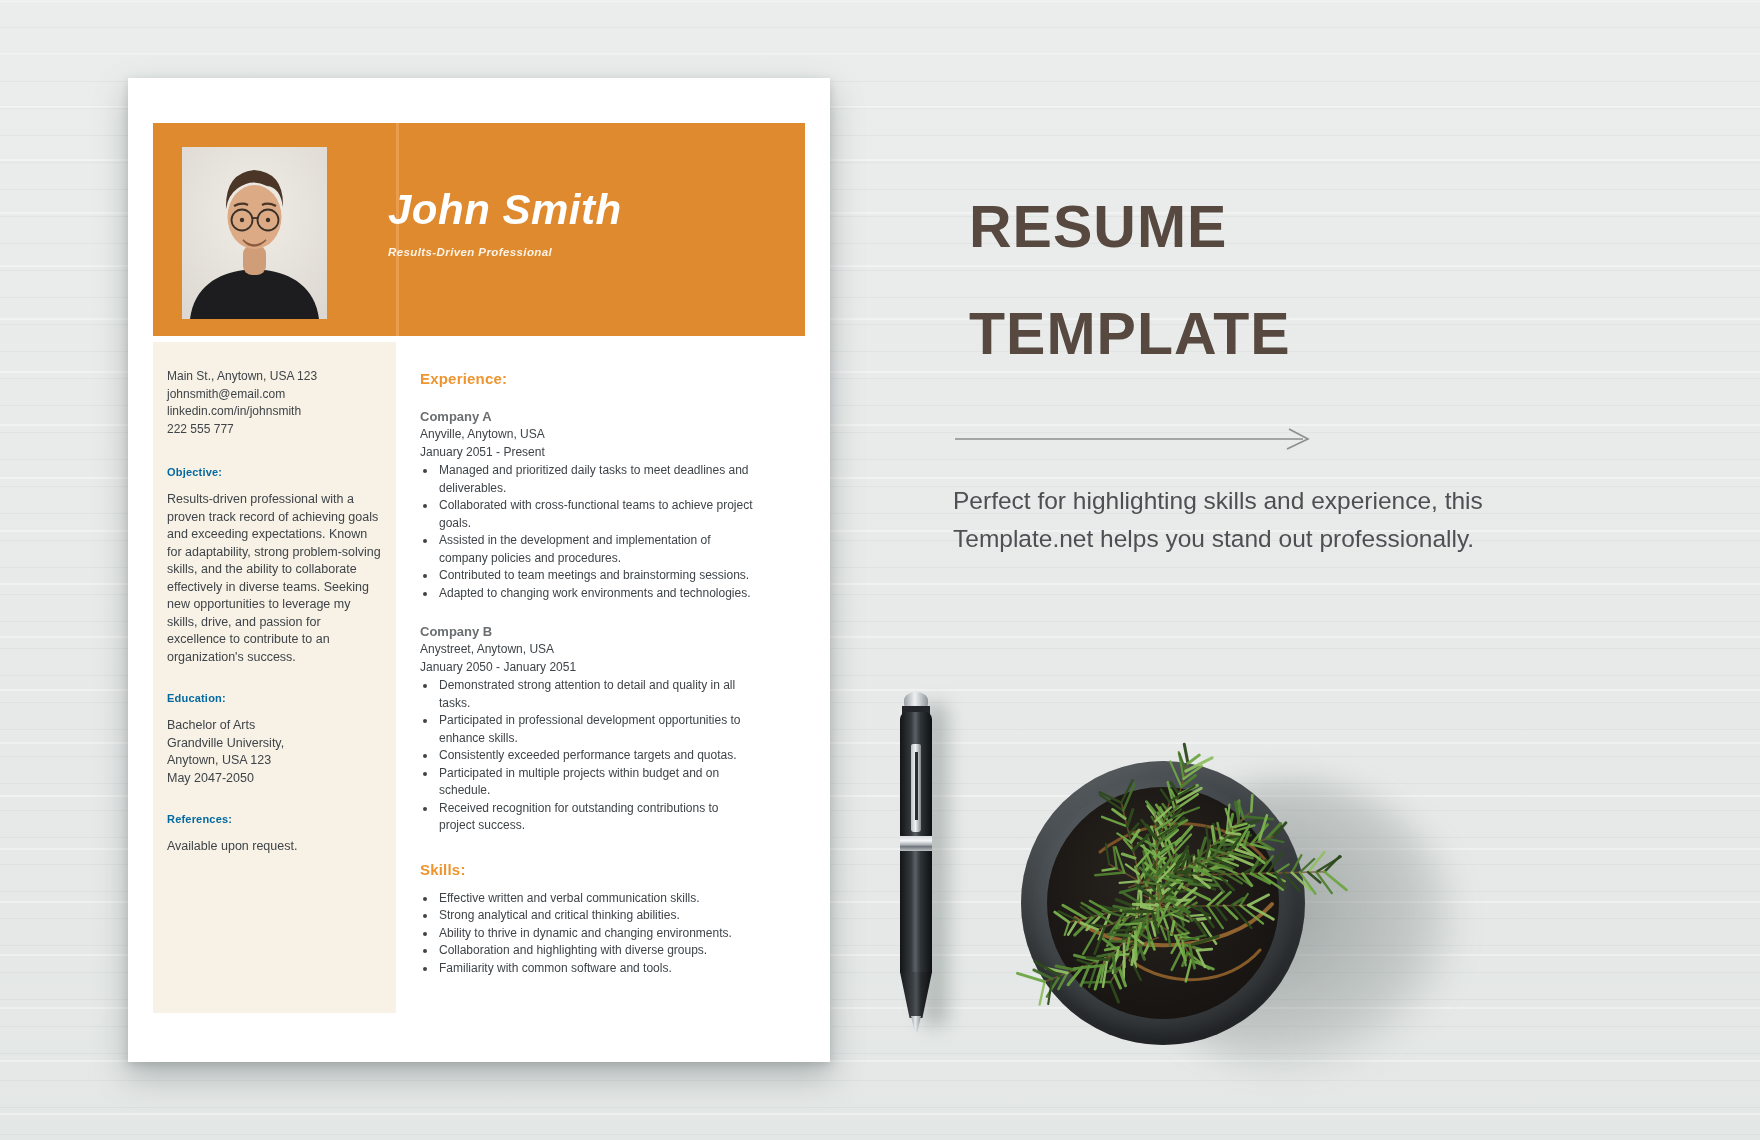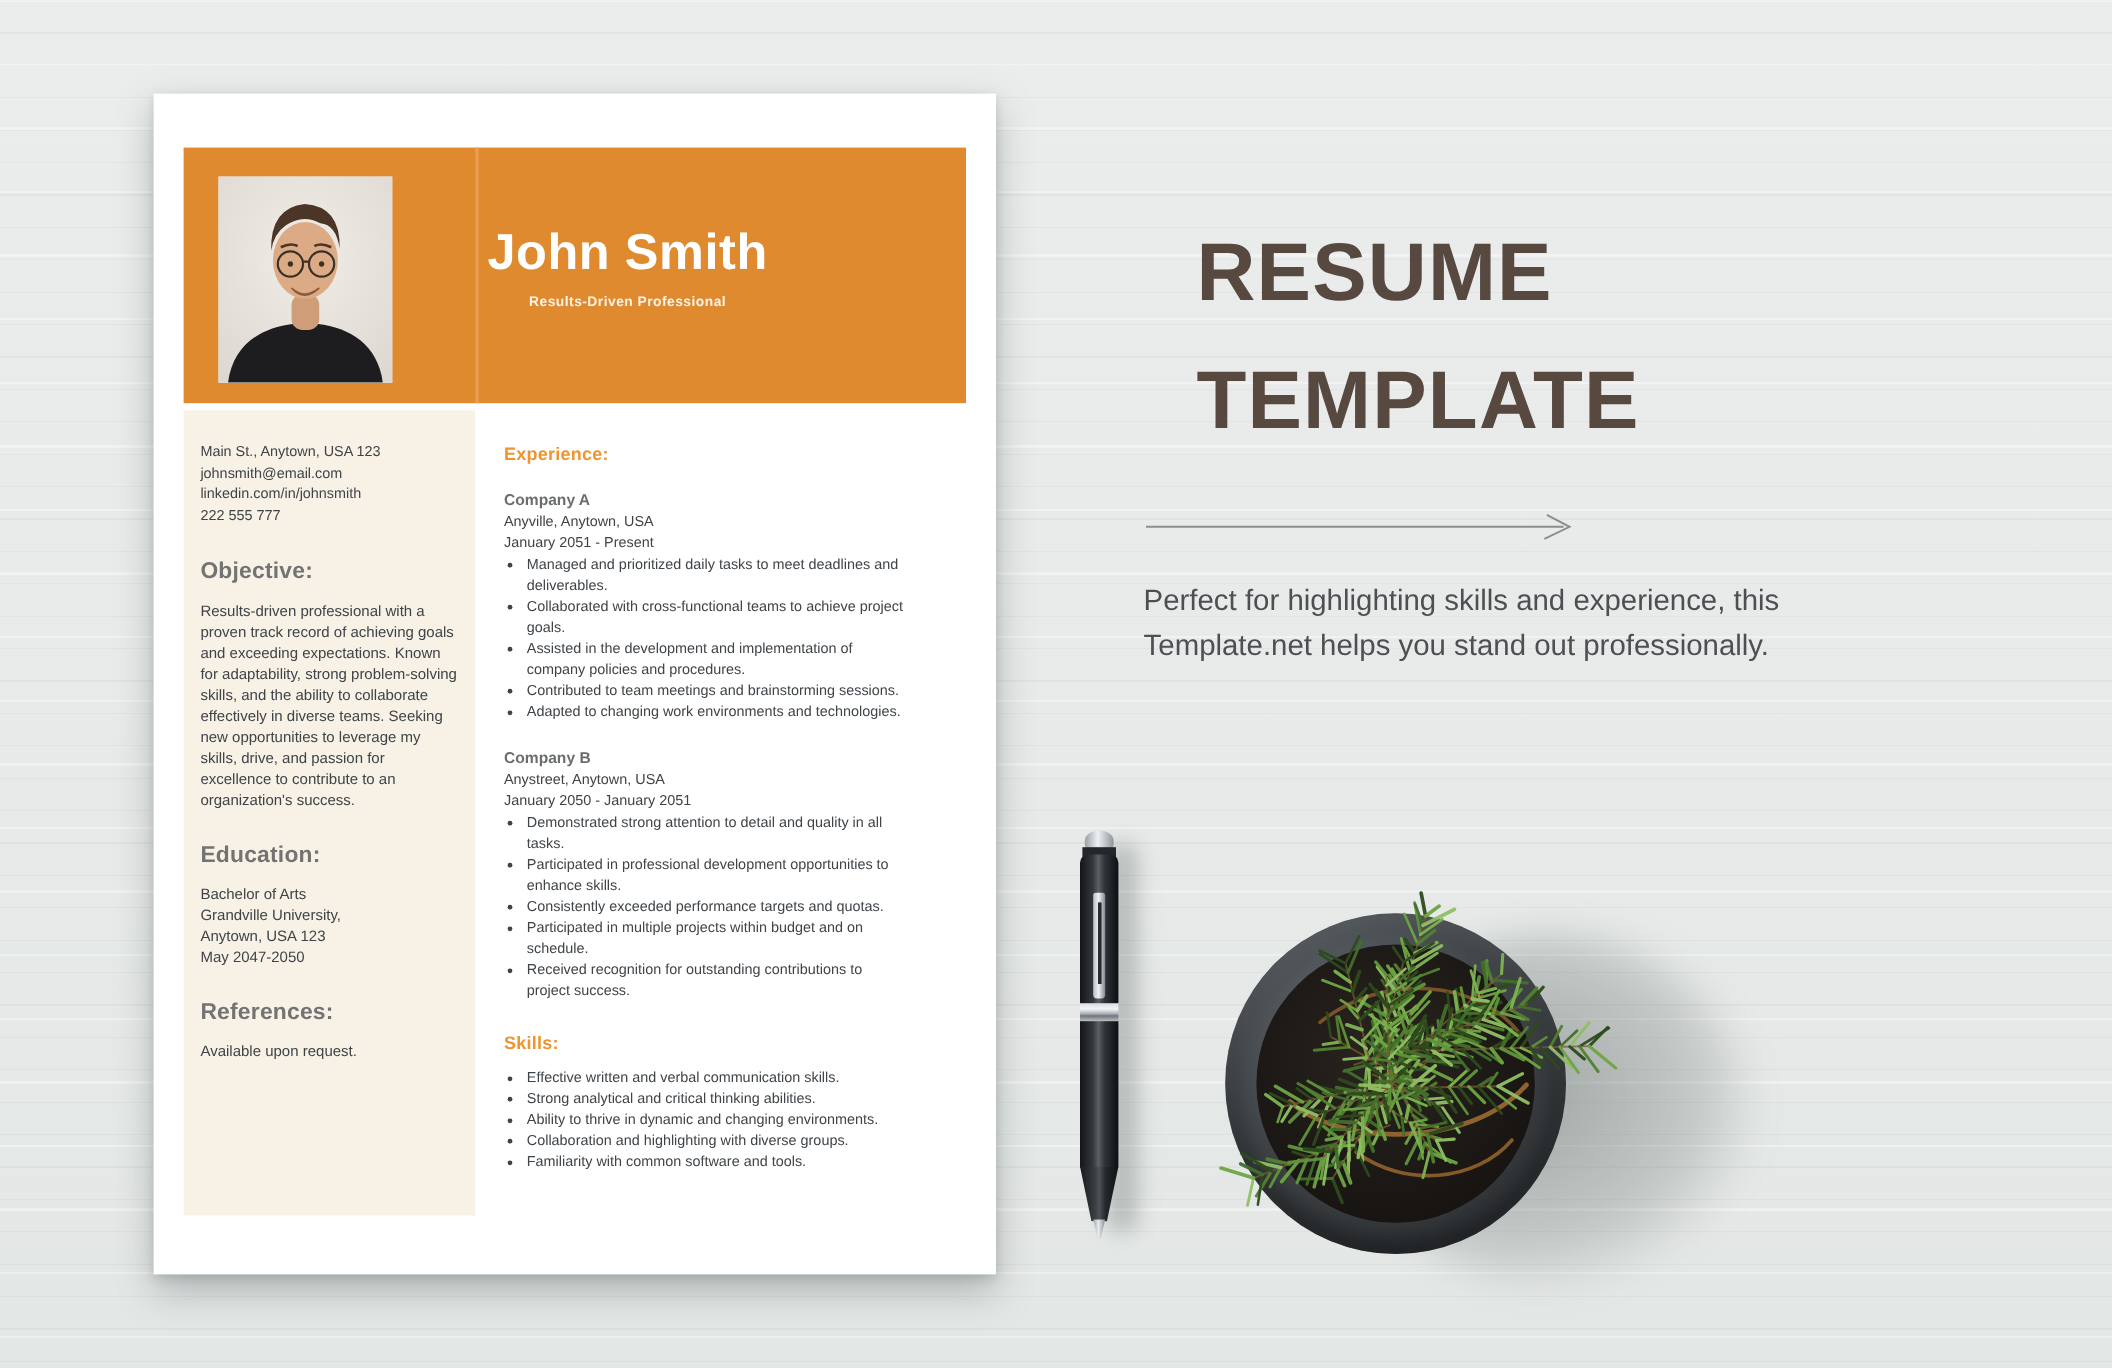--- a/index.html
+++ b/index.html
@@ -30,39 +30,39 @@
   .photo-block{ position:absolute; left:0; top:0; width:243px; height:213px; }
   .photo{
     position:absolute; left:29px; top:24px; width:145px; height:172px;
     overflow:hidden; background:#e7e3de;
   }
   .header-divider{
     position:absolute; left:243px; top:0; width:3px; height:213px;
     background:#ec9c4d;
   }
   .header-text{
-    position:absolute; left:235px; top:64px; width:270px; text-align:center;
+    position:absolute; left:235px; top:64px; width:270px; font-style:italic;
   }
   .resume-name{
     color:#ffffff; font-size:42px; font-weight:bold; letter-spacing:.5px;
     line-height:46px;
   }
   .resume-subtitle{
     margin-top:13px; color:#fdf4e7; font-size:11.5px; font-weight:600; letter-spacing:.4px;
   }
 
   
   .sidebar{
     position:absolute; left:25px; top:264px; width:243px; height:671px;
     background:#f7f1e6; padding:26px 14px 0 14px;
     color:#3f4448;
   }
   .contact-line{ font-size:12px; line-height:17.5px; }
   .side-heading{
-    font-size:19px; font-weight:bold; color:#737373; letter-spacing:.2px;
+    font-size:11px; font-weight:bold; color:#0369a1; letter-spacing:.2px;
   }
   .h-objective{ margin-top:28px; }
   .h-education{ margin-top:26px; }
   .h-references{ margin-top:26px; }
   .side-par{ margin-top:13px; font-size:12.5px; line-height:17.5px; }
   .side-lines{ margin-top:13px; }
   .side-lines div{ font-size:12.5px; line-height:17.5px; }
 
   
   .main-col{
@@ -76,23 +76,22 @@
   .job-company{ font-size:13px; font-weight:bold; color:#6b6e70; line-height:18px; }
   .job-line{ font-size:12px; line-height:17.5px; }
   ul.bullets{ margin:1px 0 0 0; padding-left:17px; list-style:disc outside; }
   ul.bullets li{ font-size:12px; line-height:17.5px; padding-left:2px; }
   .h-skills{ margin-top:26px; }
   .skills-list{ margin-top:12px !important; }
 
   
   .promo-title{
     position:absolute; left:969px; top:174px; width:600px;
-    font-size:68px; line-height:107px; font-weight:bold; color:#574840;
+    font-size:59px; line-height:107px; font-weight:bold; color:#574840;
     letter-spacing:1px;
-    margin-left:28px;
   }
   .promo-arrow{ position:absolute; left:955px; top:427px; }
   .promo-desc{
     position:absolute; left:953px; top:482px; width:620px;
     color:#4d5052; font-size:24.5px; line-height:38px; white-space:nowrap;
   }
 
   
   .pen{ position:absolute; left:890px; top:692px; width:60px; height:350px; }
   .pen-shadow{

